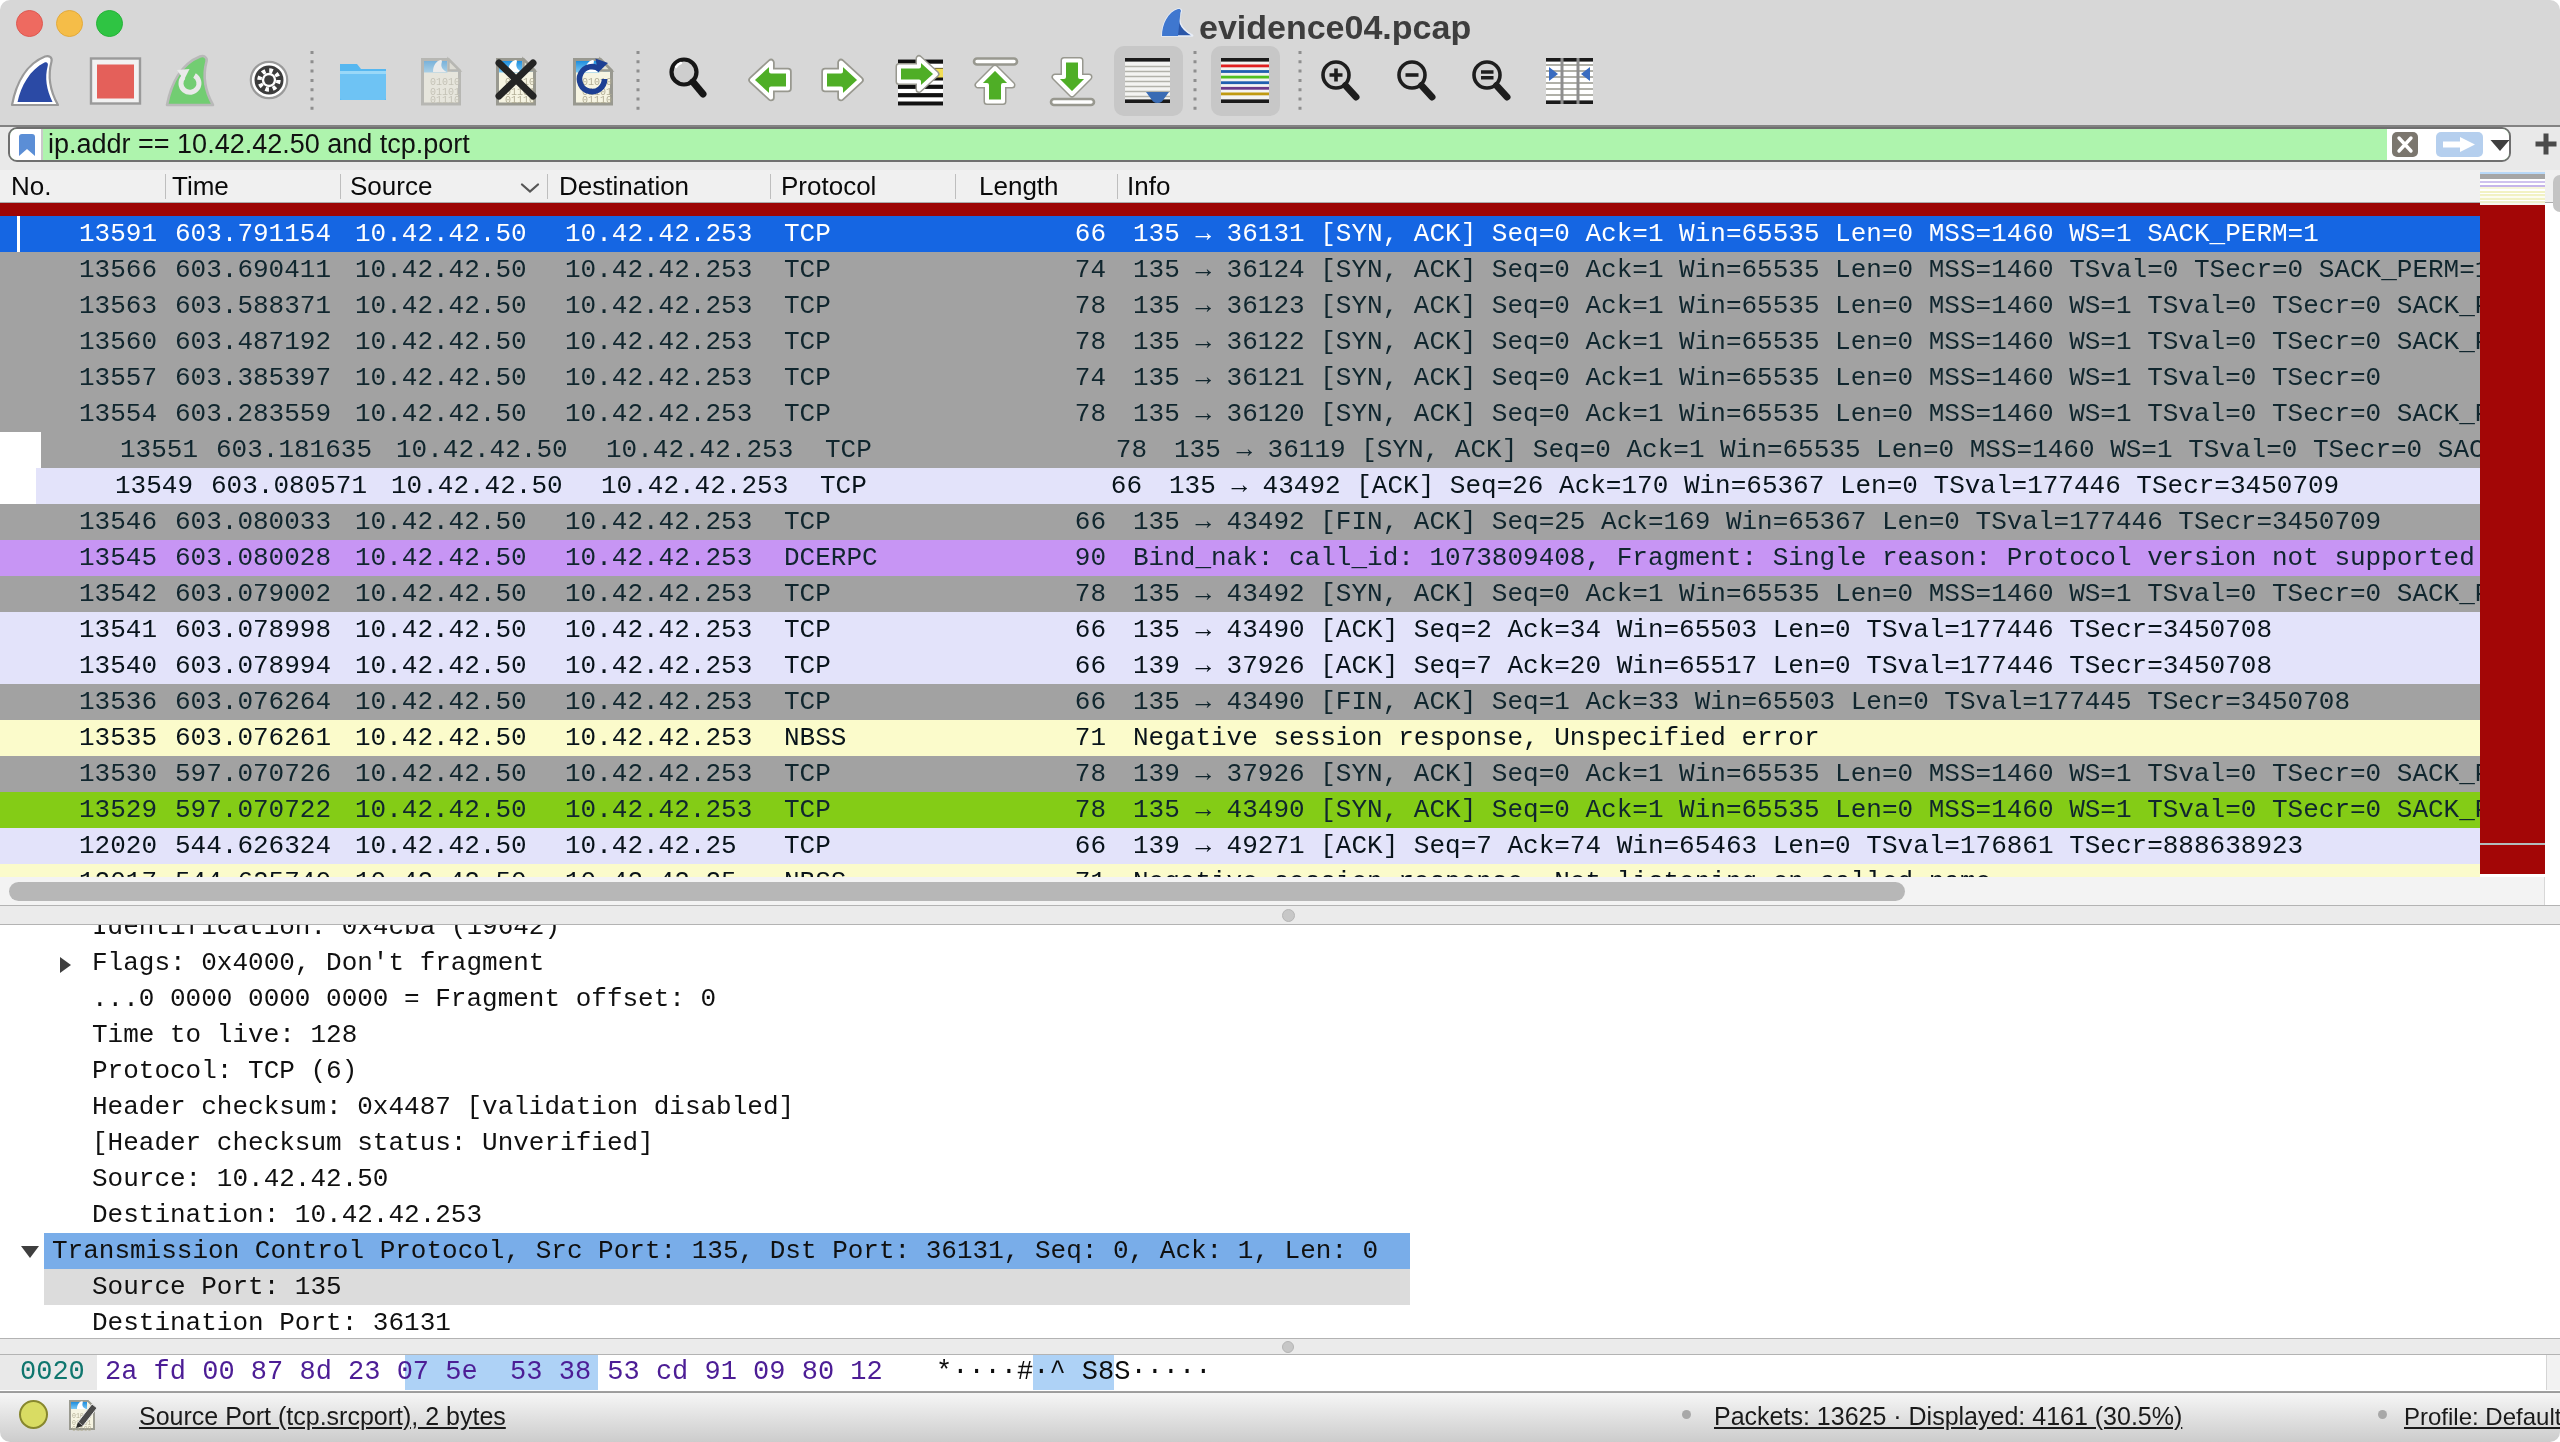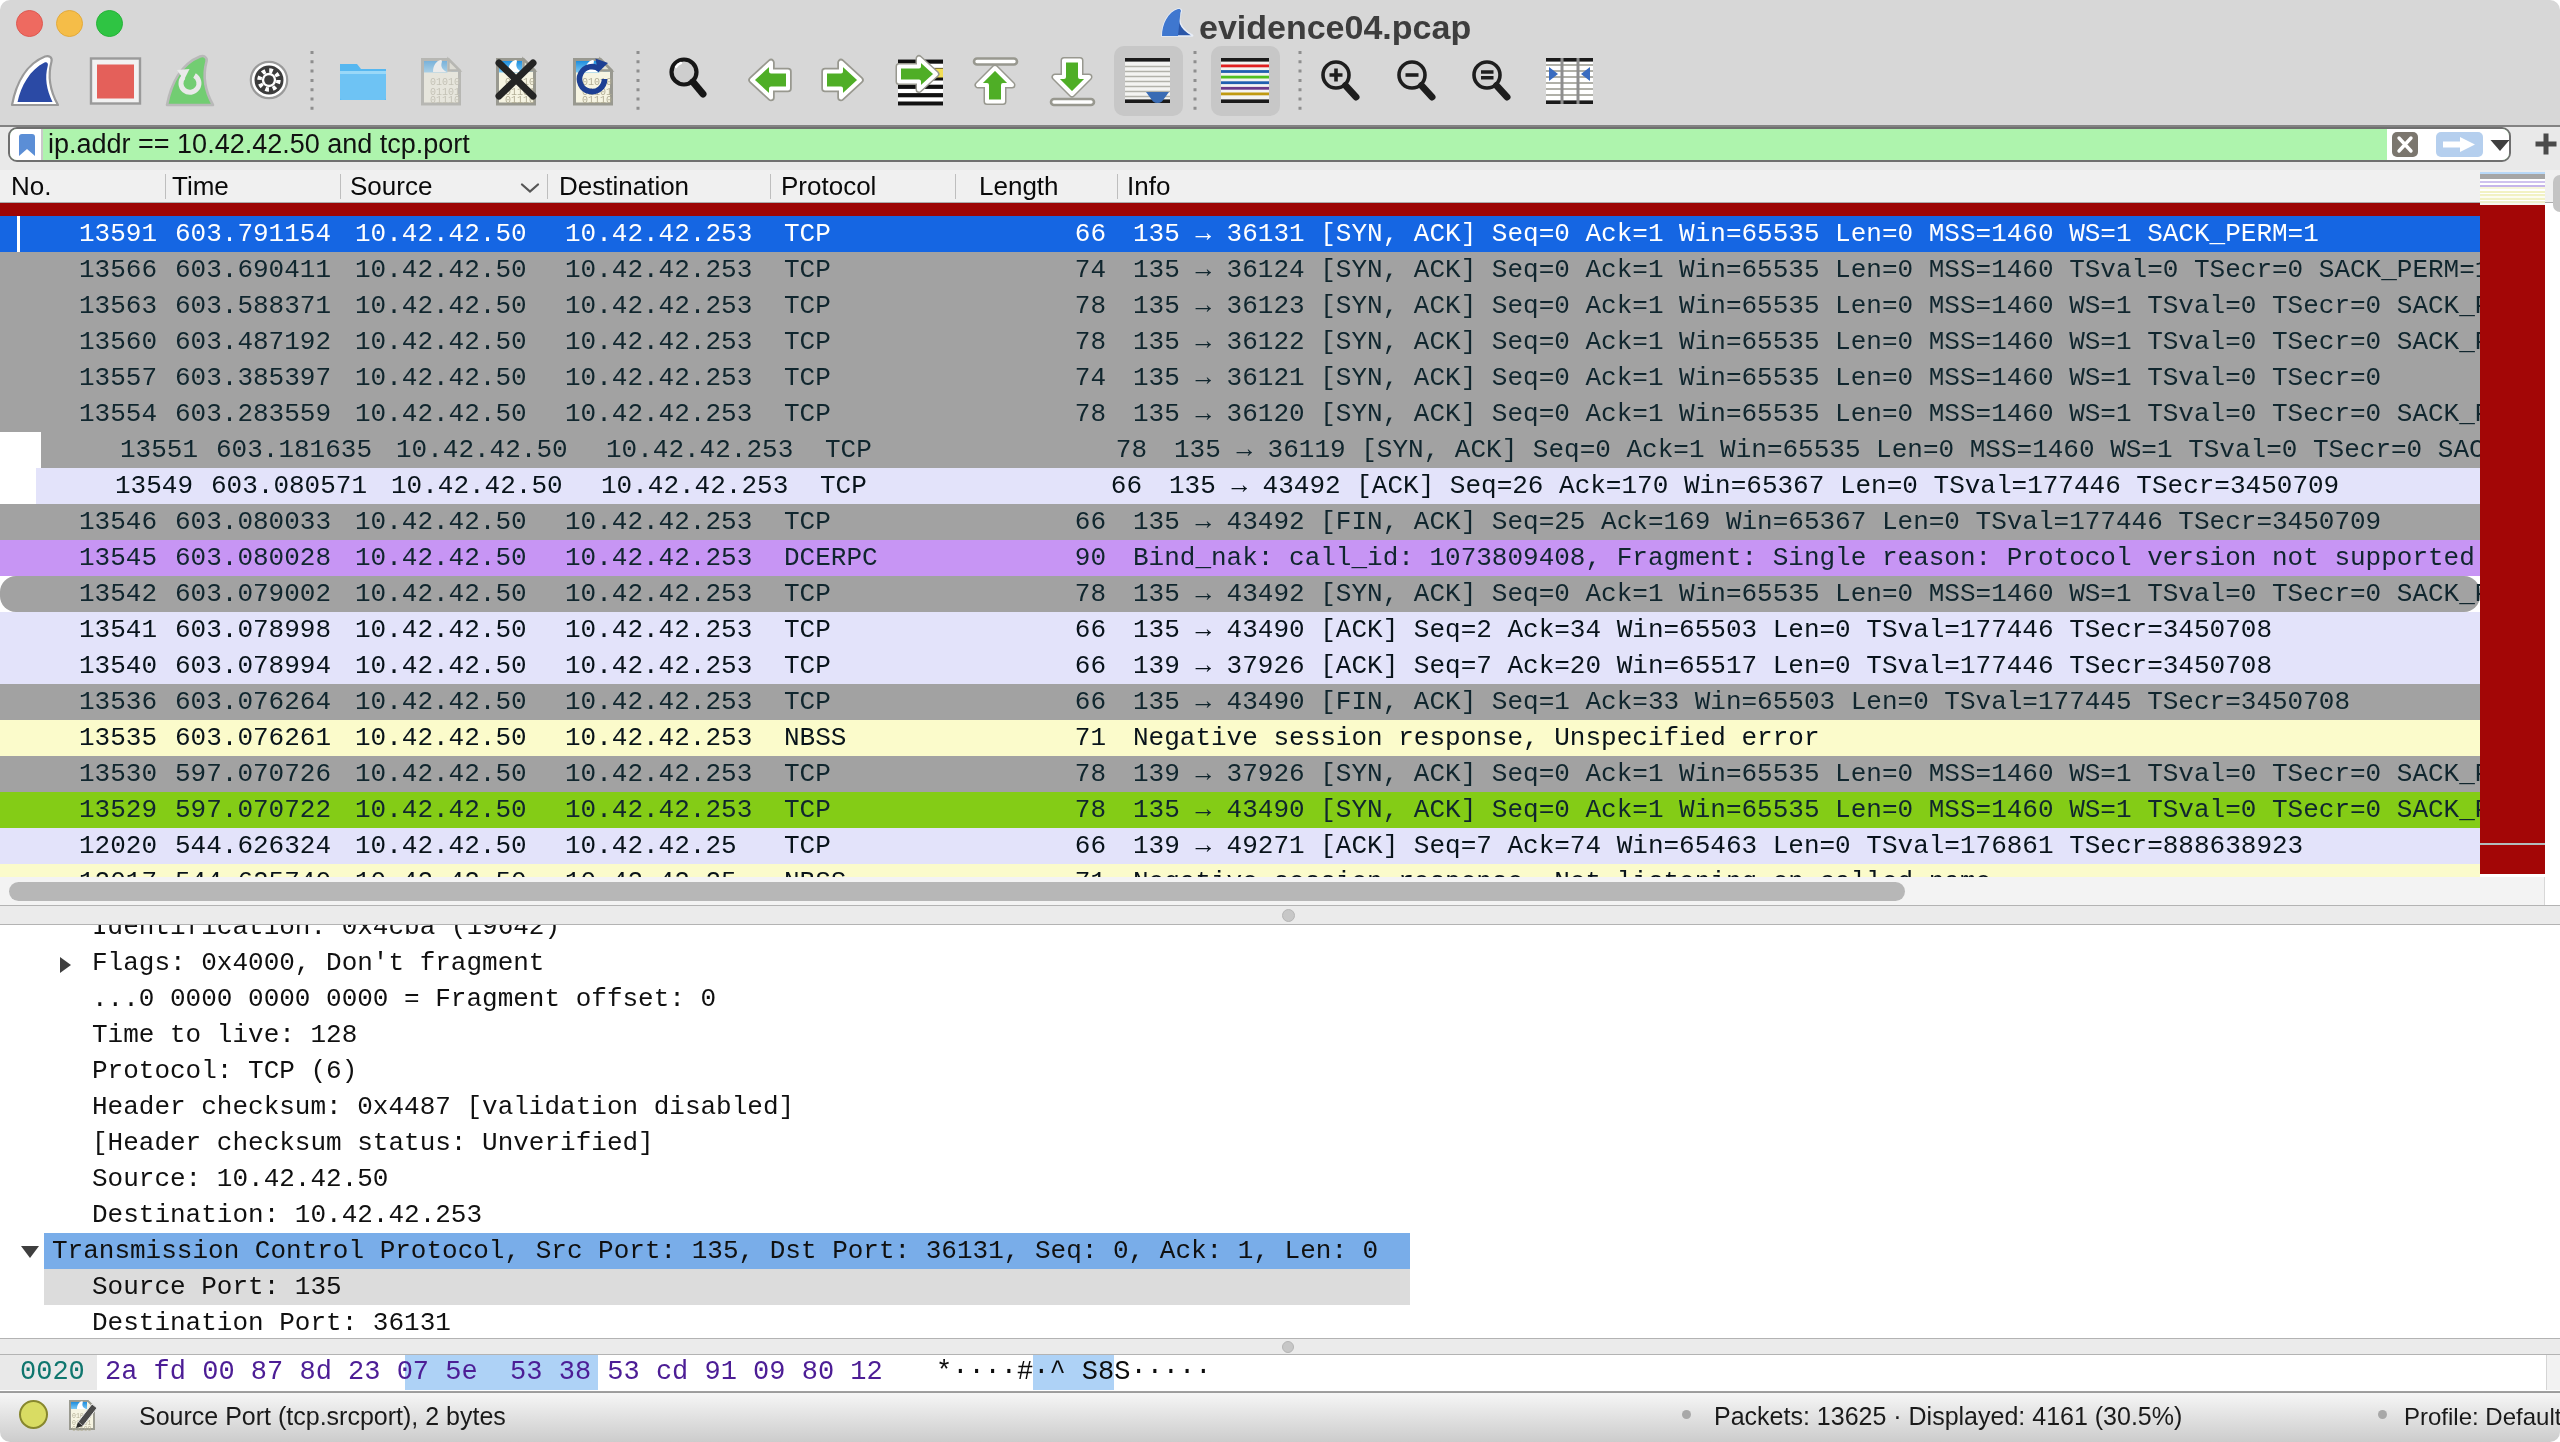--- a/index.html
+++ b/index.html
@@ -59,21 +59,21 @@
   font-family:"Liberation Mono",monospace;font-size:26px;color:#101010;}
 .dline{position:absolute;left:0;width:2560px;height:36px;line-height:36px;white-space:pre;}
 .dhl{position:absolute;left:44px;width:1366px;height:36px;}
 
 .hexpane{left:0;top:1355px;width:2560px;height:37px;background:#fff;
   border-bottom:1px solid #a0a0a0;box-sizing:border-box;
   font-family:"Liberation Mono",monospace;font-size:27px;}
 
 .status{left:0;top:1392px;width:2560px;height:50px;
   background:linear-gradient(#f6f6f6,#cccccc);border-top:1px solid #9c9c9c;box-sizing:border-box;}
-.stext{top:0;height:49px;line-height:49px;font-size:25px;color:#1a1a1a;white-space:nowrap;}
+.stext{top:0;height:49px;line-height:49px;font-size:25px;color:#1a1a1a;white-space:nowrap;text-decoration:underline;}
 .sdot{width:9px;height:9px;border-radius:50%;background:#a8a8a8;top:20px;}
 </style>
 </head>
 <body>
 <div class="win">
 
   <div class="abs titlebar"></div>
   <div class="abs tl" style="left:16px;background:#ee6a60;border:1px solid #dd5850;"></div>
   <div class="abs tl" style="left:56px;background:#f5bd48;border:1px solid #e2a93a;"></div>
   <div class="abs tl" style="left:96px;background:#2fc443;border:1px solid #25b238;"></div>
@@ -292,21 +292,21 @@
     <div class="row rsel" style="top:13px;"><span class="cnum">13591</span><span class="ctime">603.791154</span><span class="csrc">10.42.42.50</span><span class="cdst">10.42.42.253</span><span class="cpro">TCP</span><span class="clen">66</span><span class="cinfo">135 → 36131 [SYN, ACK] Seq=0 Ack=1 Win=65535 Len=0 MSS=1460 WS=1 SACK_PERM=1</span><span style="left:17px;width:3px;background:#fff;"></span></div>
     <div class="row rgray" style="top:49px;"><span class="cnum">13566</span><span class="ctime">603.690411</span><span class="csrc">10.42.42.50</span><span class="cdst">10.42.42.253</span><span class="cpro">TCP</span><span class="clen">74</span><span class="cinfo">135 → 36124 [SYN, ACK] Seq=0 Ack=1 Win=65535 Len=0 MSS=1460 TSval=0 TSecr=0 SACK_PERM=1</span></div>
     <div class="row rgray" style="top:85px;"><span class="cnum">13563</span><span class="ctime">603.588371</span><span class="csrc">10.42.42.50</span><span class="cdst">10.42.42.253</span><span class="cpro">TCP</span><span class="clen">78</span><span class="cinfo">135 → 36123 [SYN, ACK] Seq=0 Ack=1 Win=65535 Len=0 MSS=1460 WS=1 TSval=0 TSecr=0 SACK_PERM=1</span></div>
     <div class="row rgray" style="top:121px;"><span class="cnum">13560</span><span class="ctime">603.487192</span><span class="csrc">10.42.42.50</span><span class="cdst">10.42.42.253</span><span class="cpro">TCP</span><span class="clen">78</span><span class="cinfo">135 → 36122 [SYN, ACK] Seq=0 Ack=1 Win=65535 Len=0 MSS=1460 WS=1 TSval=0 TSecr=0 SACK_PERM=1</span></div>
     <div class="row rgray" style="top:157px;"><span class="cnum">13557</span><span class="ctime">603.385397</span><span class="csrc">10.42.42.50</span><span class="cdst">10.42.42.253</span><span class="cpro">TCP</span><span class="clen">74</span><span class="cinfo">135 → 36121 [SYN, ACK] Seq=0 Ack=1 Win=65535 Len=0 MSS=1460 WS=1 TSval=0 TSecr=0</span></div>
     <div class="row rgray" style="top:193px;"><span class="cnum">13554</span><span class="ctime">603.283559</span><span class="csrc">10.42.42.50</span><span class="cdst">10.42.42.253</span><span class="cpro">TCP</span><span class="clen">78</span><span class="cinfo">135 → 36120 [SYN, ACK] Seq=0 Ack=1 Win=65535 Len=0 MSS=1460 WS=1 TSval=0 TSecr=0 SACK_PERM=1</span></div>
     <div class="row rgray" style="top:229px;margin-left:41px;"><span class="cnum">13551</span><span class="ctime">603.181635</span><span class="csrc">10.42.42.50</span><span class="cdst">10.42.42.253</span><span class="cpro">TCP</span><span class="clen">78</span><span class="cinfo">135 → 36119 [SYN, ACK] Seq=0 Ack=1 Win=65535 Len=0 MSS=1460 WS=1 TSval=0 TSecr=0 SACK_PERM=1</span></div>
     <div class="row rlav" style="top:265px;margin-left:36px;"><span class="cnum">13549</span><span class="ctime">603.080571</span><span class="csrc">10.42.42.50</span><span class="cdst">10.42.42.253</span><span class="cpro">TCP</span><span class="clen">66</span><span class="cinfo">135 → 43492 [ACK] Seq=26 Ack=170 Win=65367 Len=0 TSval=177446 TSecr=3450709</span></div>
     <div class="row rgray" style="top:301px;"><span class="cnum">13546</span><span class="ctime">603.080033</span><span class="csrc">10.42.42.50</span><span class="cdst">10.42.42.253</span><span class="cpro">TCP</span><span class="clen">66</span><span class="cinfo">135 → 43492 [FIN, ACK] Seq=25 Ack=169 Win=65367 Len=0 TSval=177446 TSecr=3450709</span></div>
     <div class="row rpur" style="top:337px;"><span class="cnum">13545</span><span class="ctime">603.080028</span><span class="csrc">10.42.42.50</span><span class="cdst">10.42.42.253</span><span class="cpro">DCERPC</span><span class="clen">90</span><span class="cinfo">Bind_nak: call_id: 1073809408, Fragment: Single reason: Protocol version not supported</span></div>
-    <div class="row rgray" style="top:373px;border-radius:16px;"><span class="cnum">13542</span><span class="ctime">603.079002</span><span class="csrc">10.42.42.50</span><span class="cdst">10.42.42.253</span><span class="cpro">TCP</span><span class="clen">78</span><span class="cinfo">135 → 43492 [SYN, ACK] Seq=0 Ack=1 Win=65535 Len=0 MSS=1460 WS=1 TSval=0 TSecr=0 SACK_PERM=1</span></div>
+    <div class="row rgray" style="top:373px;"><span class="cnum">13542</span><span class="ctime">603.079002</span><span class="csrc">10.42.42.50</span><span class="cdst">10.42.42.253</span><span class="cpro">TCP</span><span class="clen">78</span><span class="cinfo">135 → 43492 [SYN, ACK] Seq=0 Ack=1 Win=65535 Len=0 MSS=1460 WS=1 TSval=0 TSecr=0 SACK_PERM=1</span></div>
     <div class="row rlav" style="top:409px;"><span class="cnum">13541</span><span class="ctime">603.078998</span><span class="csrc">10.42.42.50</span><span class="cdst">10.42.42.253</span><span class="cpro">TCP</span><span class="clen">66</span><span class="cinfo">135 → 43490 [ACK] Seq=2 Ack=34 Win=65503 Len=0 TSval=177446 TSecr=3450708</span></div>
     <div class="row rlav" style="top:445px;"><span class="cnum">13540</span><span class="ctime">603.078994</span><span class="csrc">10.42.42.50</span><span class="cdst">10.42.42.253</span><span class="cpro">TCP</span><span class="clen">66</span><span class="cinfo">139 → 37926 [ACK] Seq=7 Ack=20 Win=65517 Len=0 TSval=177446 TSecr=3450708</span></div>
     <div class="row rgray" style="top:481px;"><span class="cnum">13536</span><span class="ctime">603.076264</span><span class="csrc">10.42.42.50</span><span class="cdst">10.42.42.253</span><span class="cpro">TCP</span><span class="clen">66</span><span class="cinfo">135 → 43490 [FIN, ACK] Seq=1 Ack=33 Win=65503 Len=0 TSval=177445 TSecr=3450708</span></div>
     <div class="row ryel" style="top:517px;"><span class="cnum">13535</span><span class="ctime">603.076261</span><span class="csrc">10.42.42.50</span><span class="cdst">10.42.42.253</span><span class="cpro">NBSS</span><span class="clen">71</span><span class="cinfo">Negative session response, Unspecified error</span></div>
     <div class="row rgray" style="top:553px;"><span class="cnum">13530</span><span class="ctime">597.070726</span><span class="csrc">10.42.42.50</span><span class="cdst">10.42.42.253</span><span class="cpro">TCP</span><span class="clen">78</span><span class="cinfo">139 → 37926 [SYN, ACK] Seq=0 Ack=1 Win=65535 Len=0 MSS=1460 WS=1 TSval=0 TSecr=0 SACK_PERM=1</span></div>
     <div class="row rlbl" style="top:589px;"><span class="cnum">13529</span><span class="ctime">597.070722</span><span class="csrc">10.42.42.50</span><span class="cdst">10.42.42.253</span><span class="cpro">TCP</span><span class="clen">78</span><span class="cinfo">135 → 43490 [SYN, ACK] Seq=0 Ack=1 Win=65535 Len=0 MSS=1460 WS=1 TSval=0 TSecr=0 SACK_PERM=1</span></div>
     <div class="row rlav" style="top:625px;"><span class="cnum">12020</span><span class="ctime">544.626324</span><span class="csrc">10.42.42.50</span><span class="cdst">10.42.42.25</span><span class="cpro">TCP</span><span class="clen">66</span><span class="cinfo">139 → 49271 [ACK] Seq=7 Ack=74 Win=65463 Len=0 TSval=176861 TSecr=888638923</span></div>
     <div class="row ryel" style="top:661px;"><span class="cnum">12017</span><span class="ctime">544.625740</span><span class="csrc">10.42.42.50</span><span class="cdst">10.42.42.25</span><span class="cpro">NBSS</span><span class="clen">71</span><span class="cinfo">Negative session response, Not listening on called name</span></div>
   </div>
 

